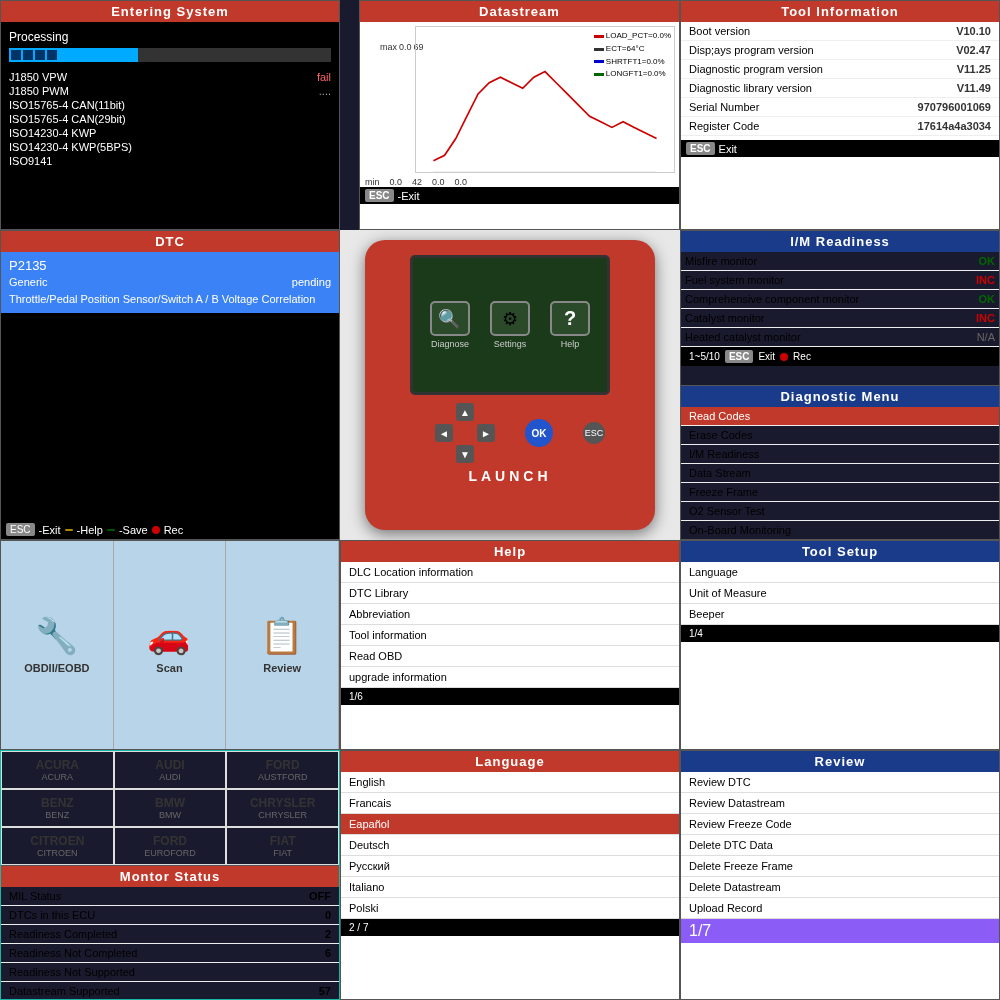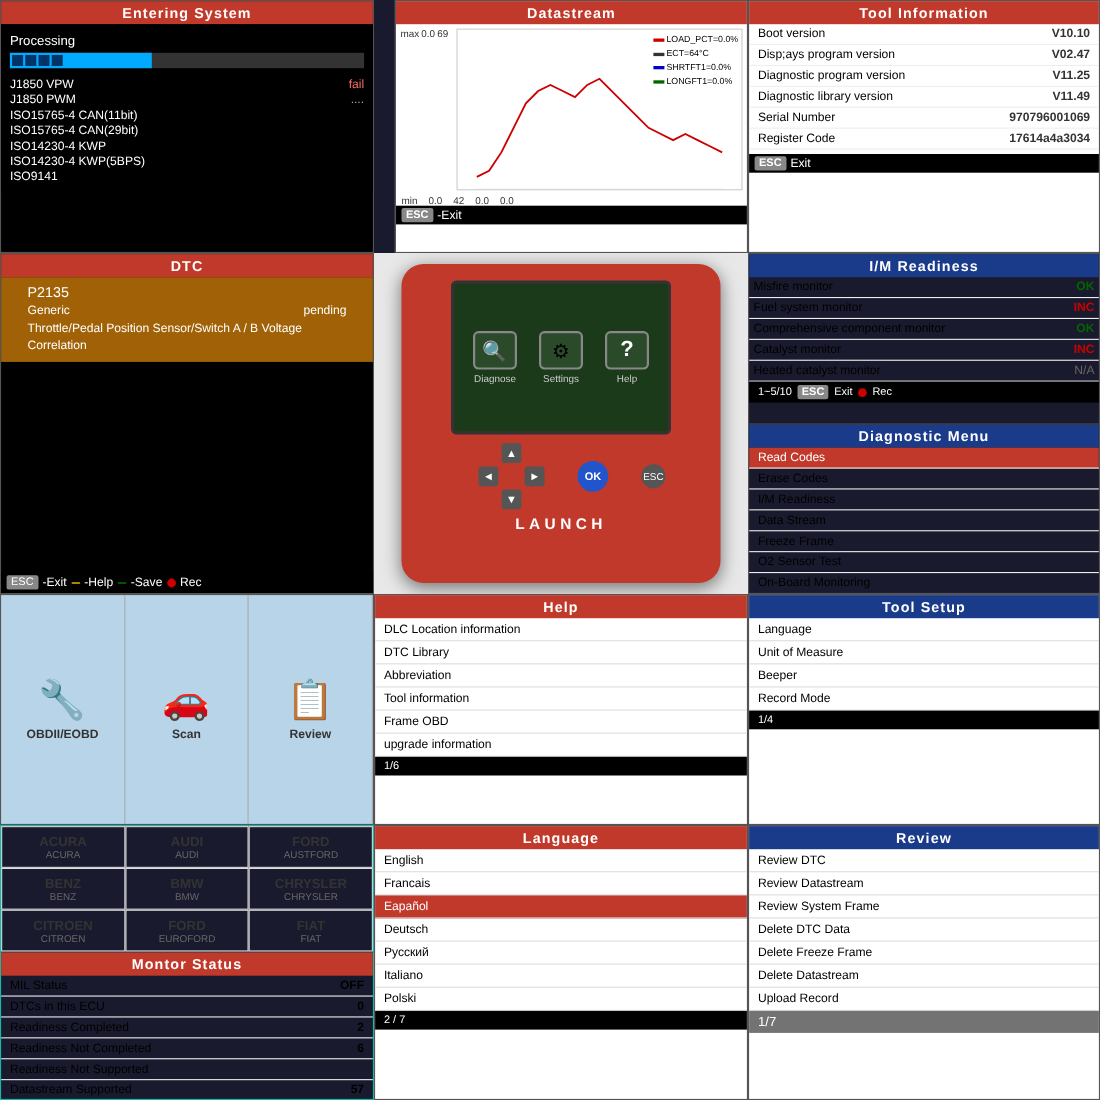--- a/index.html
+++ b/index.html
@@ -106,23 +106,23 @@
       padding: 3px 8px;
       border-bottom: 1px solid #eee;
       font-size: 11px;
     }
     .tool-info-row .ti-val { color: #333; font-weight: bold; }
     
     .dtc-panel {
       background: #000;
     }
     .dtc-panel .panel-content {
-      background: #a16207;
-      color: #fff;
-      padding: 6px 24px;
+      background: #3b82f6;
+      color: #fff;
+      padding: 6px 8px;
     }
     .dtc-code { font-size: 13px; color: #fff; margin-bottom: 3px; }
     .dtc-status { display: flex; justify-content: space-between; }
     .dtc-status span { font-size: 11px; color: #fff; }
     .dtc-desc { font-size: 11px; color: #fff; margin-top: 4px; line-height: 1.4; }
     .dtc-bottom-bar {
       position: absolute;
       bottom: 0;
       left: 0;
       right: 0;
@@ -374,24 +374,24 @@
       padding: 3px 8px;
       font-size: 10px;
     }
     
     .review-row {
       padding: 4px 8px;
       font-size: 11px;
       border-bottom: 1px solid #ddd;
     }
     .review-bottom {
-      background: #737373;
+      background: #8b5cf6;
       color: #fff;
       padding: 3px 8px;
-      font-size: 12px;
+      font-size: 16px;
     }
     .red-dot { background: #cc0000; border-radius: 50%; width: 8px; height: 8px; display: inline-block; }
   </style>
 </head>
 <body>
 
 <div class="grid">
 
   <div class="panel entering-system">
     <div class="panel-header">Entering System</div>
@@ -427,21 +427,21 @@
       </div>
       <div class="es-row">
         <span class="label">ISO9141</span>
       </div>
     </div>
   </div>
 
   <div class="panel datastream-panel">
     <div class="panel-header">Datastream</div>
     <div style="display:flex;height:155px;">
-      <div style="padding:4px;font-size:9px;color:#333;width:55px;flex-shrink:0;">
+      <div style="padding:20px;font-size:9px;color:#333;width:55px;flex-shrink:0;">
         <div style="display:flex;gap:2px;align-items:center;">
           <span>max</span>
           <span>0.0</span>
           <span>69</span>
         </div>
       </div>
       <div style="flex:1;position:relative;border:1px solid #ccc;margin:4px 4px 4px 0;">
         <svg viewBox="0 0 200 130" style="width:100%;height:100%;display:block;">
           <rect width="200" height="130" fill="white"></rect>
           <polyline points="0,120 10,115 20,100 30,80 40,60 50,50 60,45 70,50 80,55 90,45 100,40 110,50 120,60 130,70 140,80 150,85 160,90 170,85 180,90 190,95 200,100" fill="none" stroke="#cc0000" stroke-width="1.5"></polyline>
@@ -635,35 +635,34 @@
     </div>
   </div>
 
   <div class="panel">
     <div class="panel-header">Help</div>
     <div id="help-rows">
         <div class="help-row">DLC  Location information</div>
         <div class="help-row">DTC  Library</div>
         <div class="help-row">Abbreviation</div>
         <div class="help-row">Tool  information</div>
-        <div class="help-row">Frame  OBD</div>
+        <div class="help-row">Read  OBD</div>
         <div class="help-row">upgrade  information</div>
       </div>
     <div class="help-bottom">
       <span>1/6</span>
     </div>
   </div>
 
   <div class="panel">
     <div class="panel-header blue">Tool  Setup</div>
     <div id="ts-rows">
         <div class="ts-row">Language</div>
         <div class="ts-row">Unit  of  Measure</div>
         <div class="ts-row">Beeper</div>
-        <div class="ts-row">Record Mode</div>
       </div>
     <div class="help-bottom">
       <span>1/4</span>
     </div>
   </div>
 
   <div style="display:flex;flex-direction:column;border:1px solid #14b8a6;">
 
     <div style="border-bottom:1px solid #555;">
       <div id="brand-grid-container" class="brand-grid">
@@ -752,21 +751,21 @@
     <div class="lang-bottom">
       <span>2 / 7</span>
     </div>
   </div>
 
   <div class="panel">
     <div class="panel-header blue">Review</div>
     <div id="review-rows">
         <div class="review-row">Review  DTC</div>
         <div class="review-row">Review  Datastream</div>
-        <div class="review-row">Review  System  Frame</div>
+        <div class="review-row">Review  Freeze  Code</div>
         <div class="review-row">Delete  DTC  Data</div>
         <div class="review-row">Delete  Freeze  Frame</div>
         <div class="review-row">Delete  Datastream</div>
         <div class="review-row">Upload  Record</div>
       </div>
     <div class="review-bottom">
       <span>1/7</span>
     </div>
   </div>
 </div>

